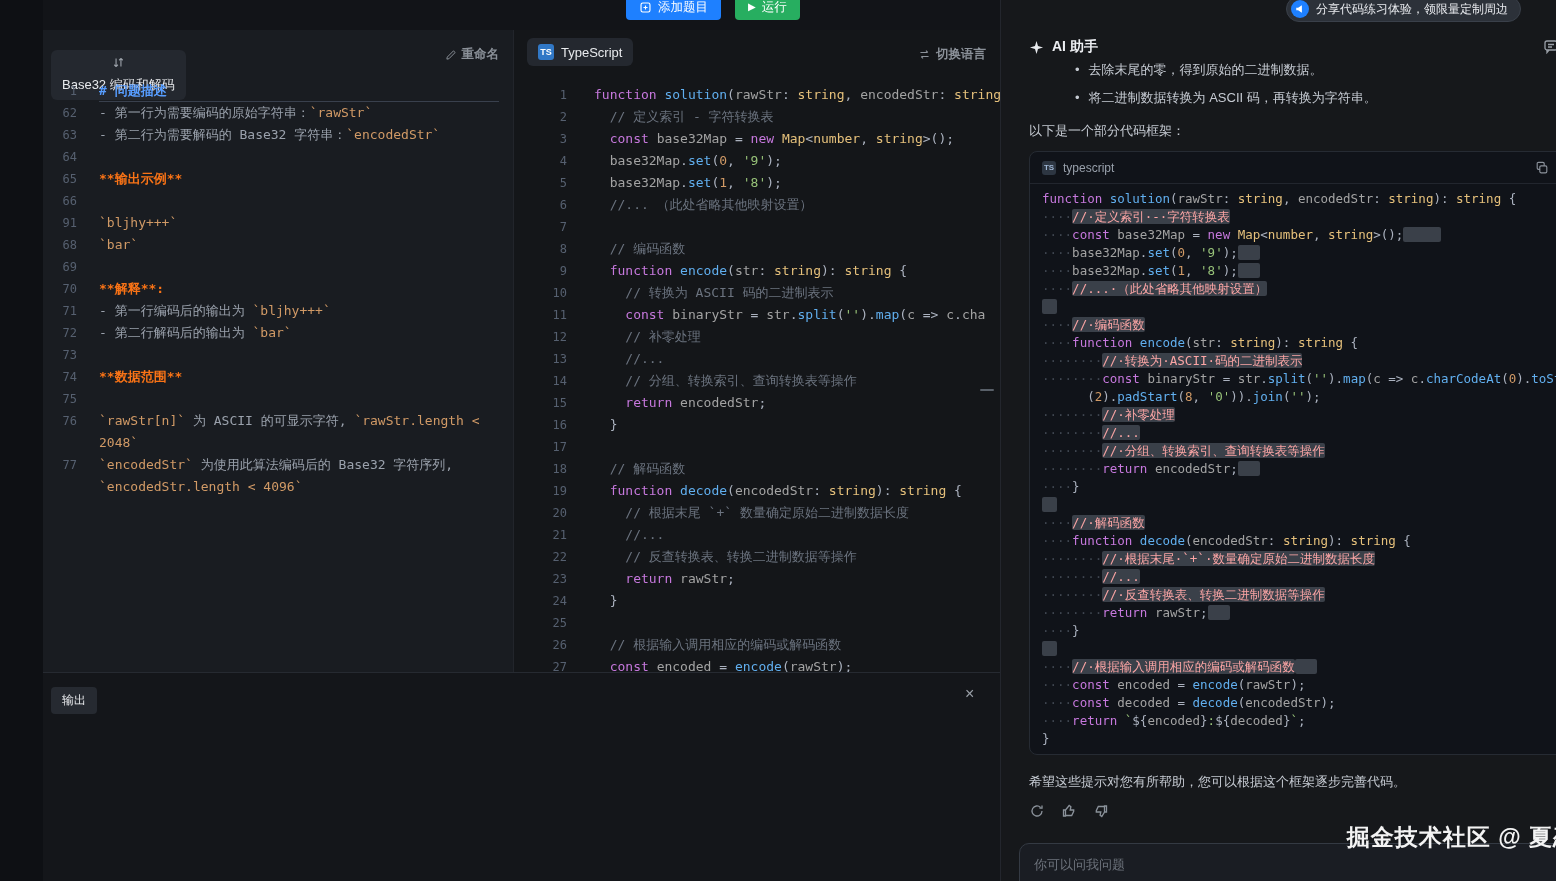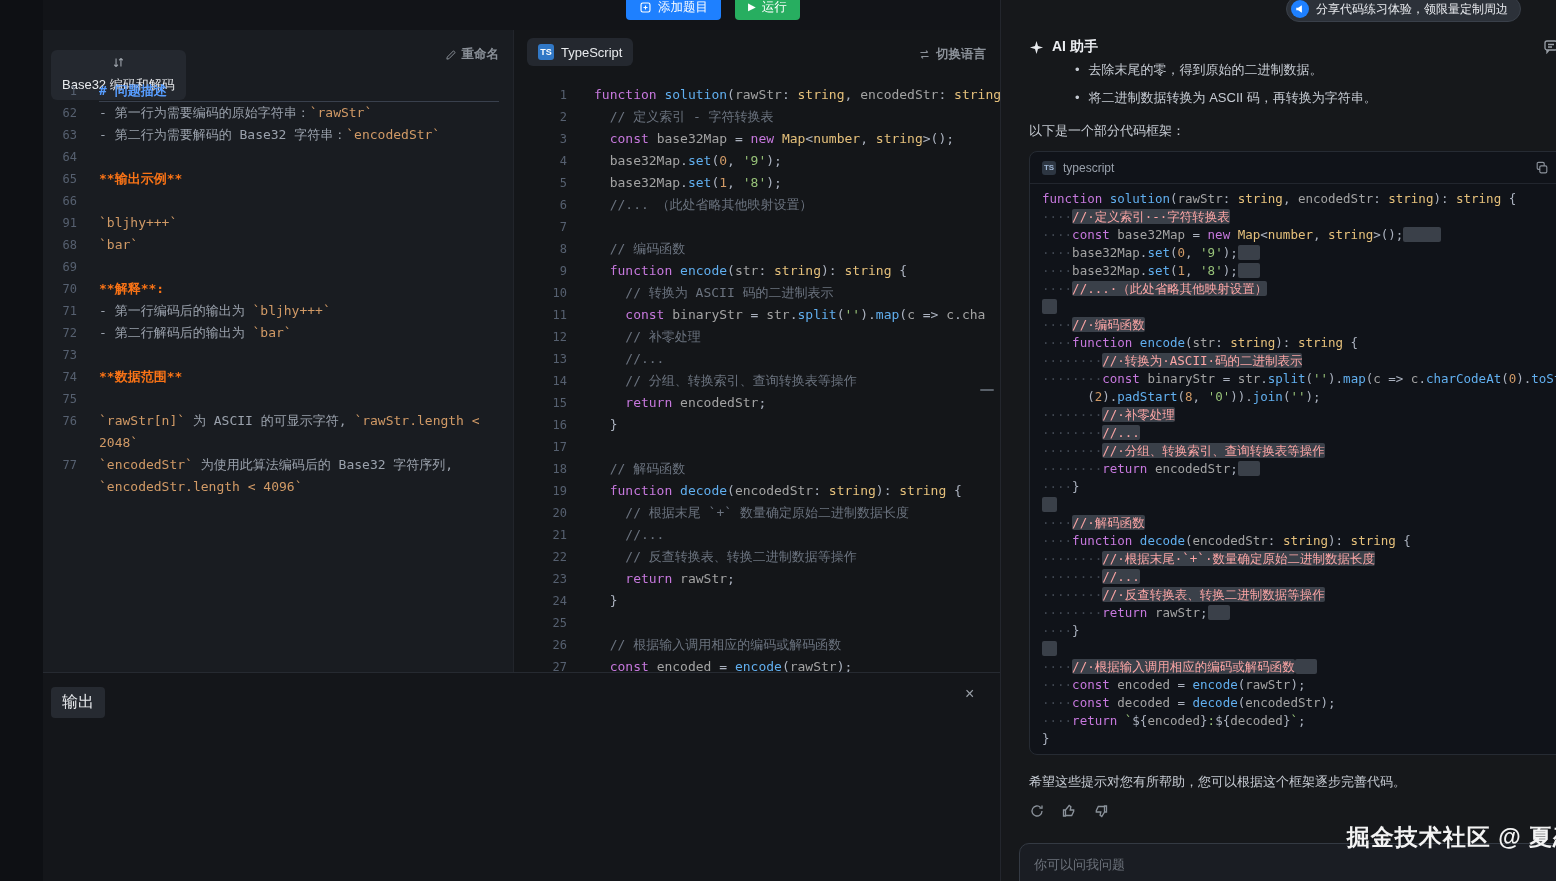--- a/index.html
+++ b/index.html
@@ -58,21 +58,21 @@
   .tok-plain { color:#9aa1ac; }
   .tok-code { color:#d19a66; }
   .tok-ws { color:#3f4650; }
   .tok-chl { color:#fca5a5; background:#3a4049; border-radius:2px; }
   .tok-gh  { background:#3a4049; border-radius:2px; color:transparent; }
 
   .fold-dash { position:absolute; right:6px; top:359px; width:14px; height:2px; background:#596069; border-radius:1px; }
 
   
   .out-chip { position:absolute; left:8px; top:14px; background:#262a31; border-radius:4px;
-              padding:5px 11px; font-size:16px; color:#e8eaed; cursor:pointer; }
+              padding:5px 11px; font-size:12px; color:#e8eaed; cursor:pointer; }
   .out-close { position:absolute; left:922px; top:12px; color:#9aa0a8; font-size:16px; cursor:pointer; }
 
   
   .rp-title { position:absolute; left:28px; top:38px; display:flex; align-items:center; gap:8px;
               font-size:14px; font-weight:bold; color:#eceef2;text-align:center; }
   .rp-icons { position:absolute; right:12px; top:38px; display:flex; gap:12px; color:#9aa0a8; }
   .icon-btn { cursor:pointer; display:flex; align-items:center; }
   .rp-body { position:absolute; left:28px; right:11px; top:56px; bottom:0; }
   .ai-bullet { margin-left:46px; display:flex; gap:9px; line-height:28px; font-size:13px; color:#c6cbd3; }
   .ai-bullet .dot { color:#c6cbd3; }

